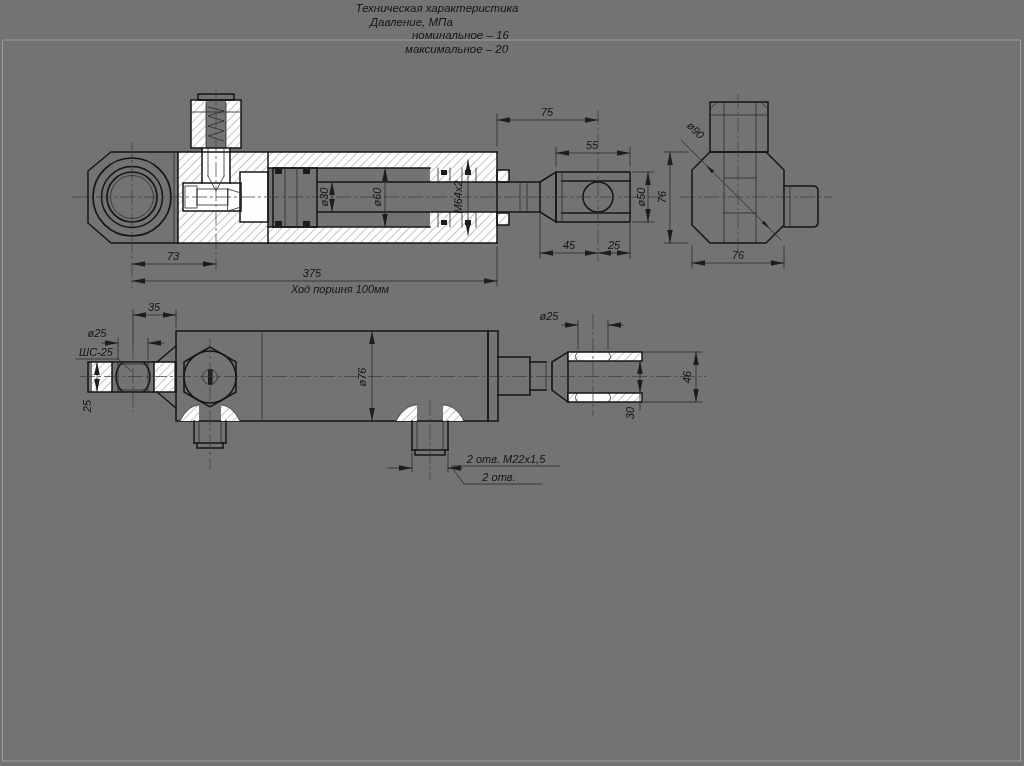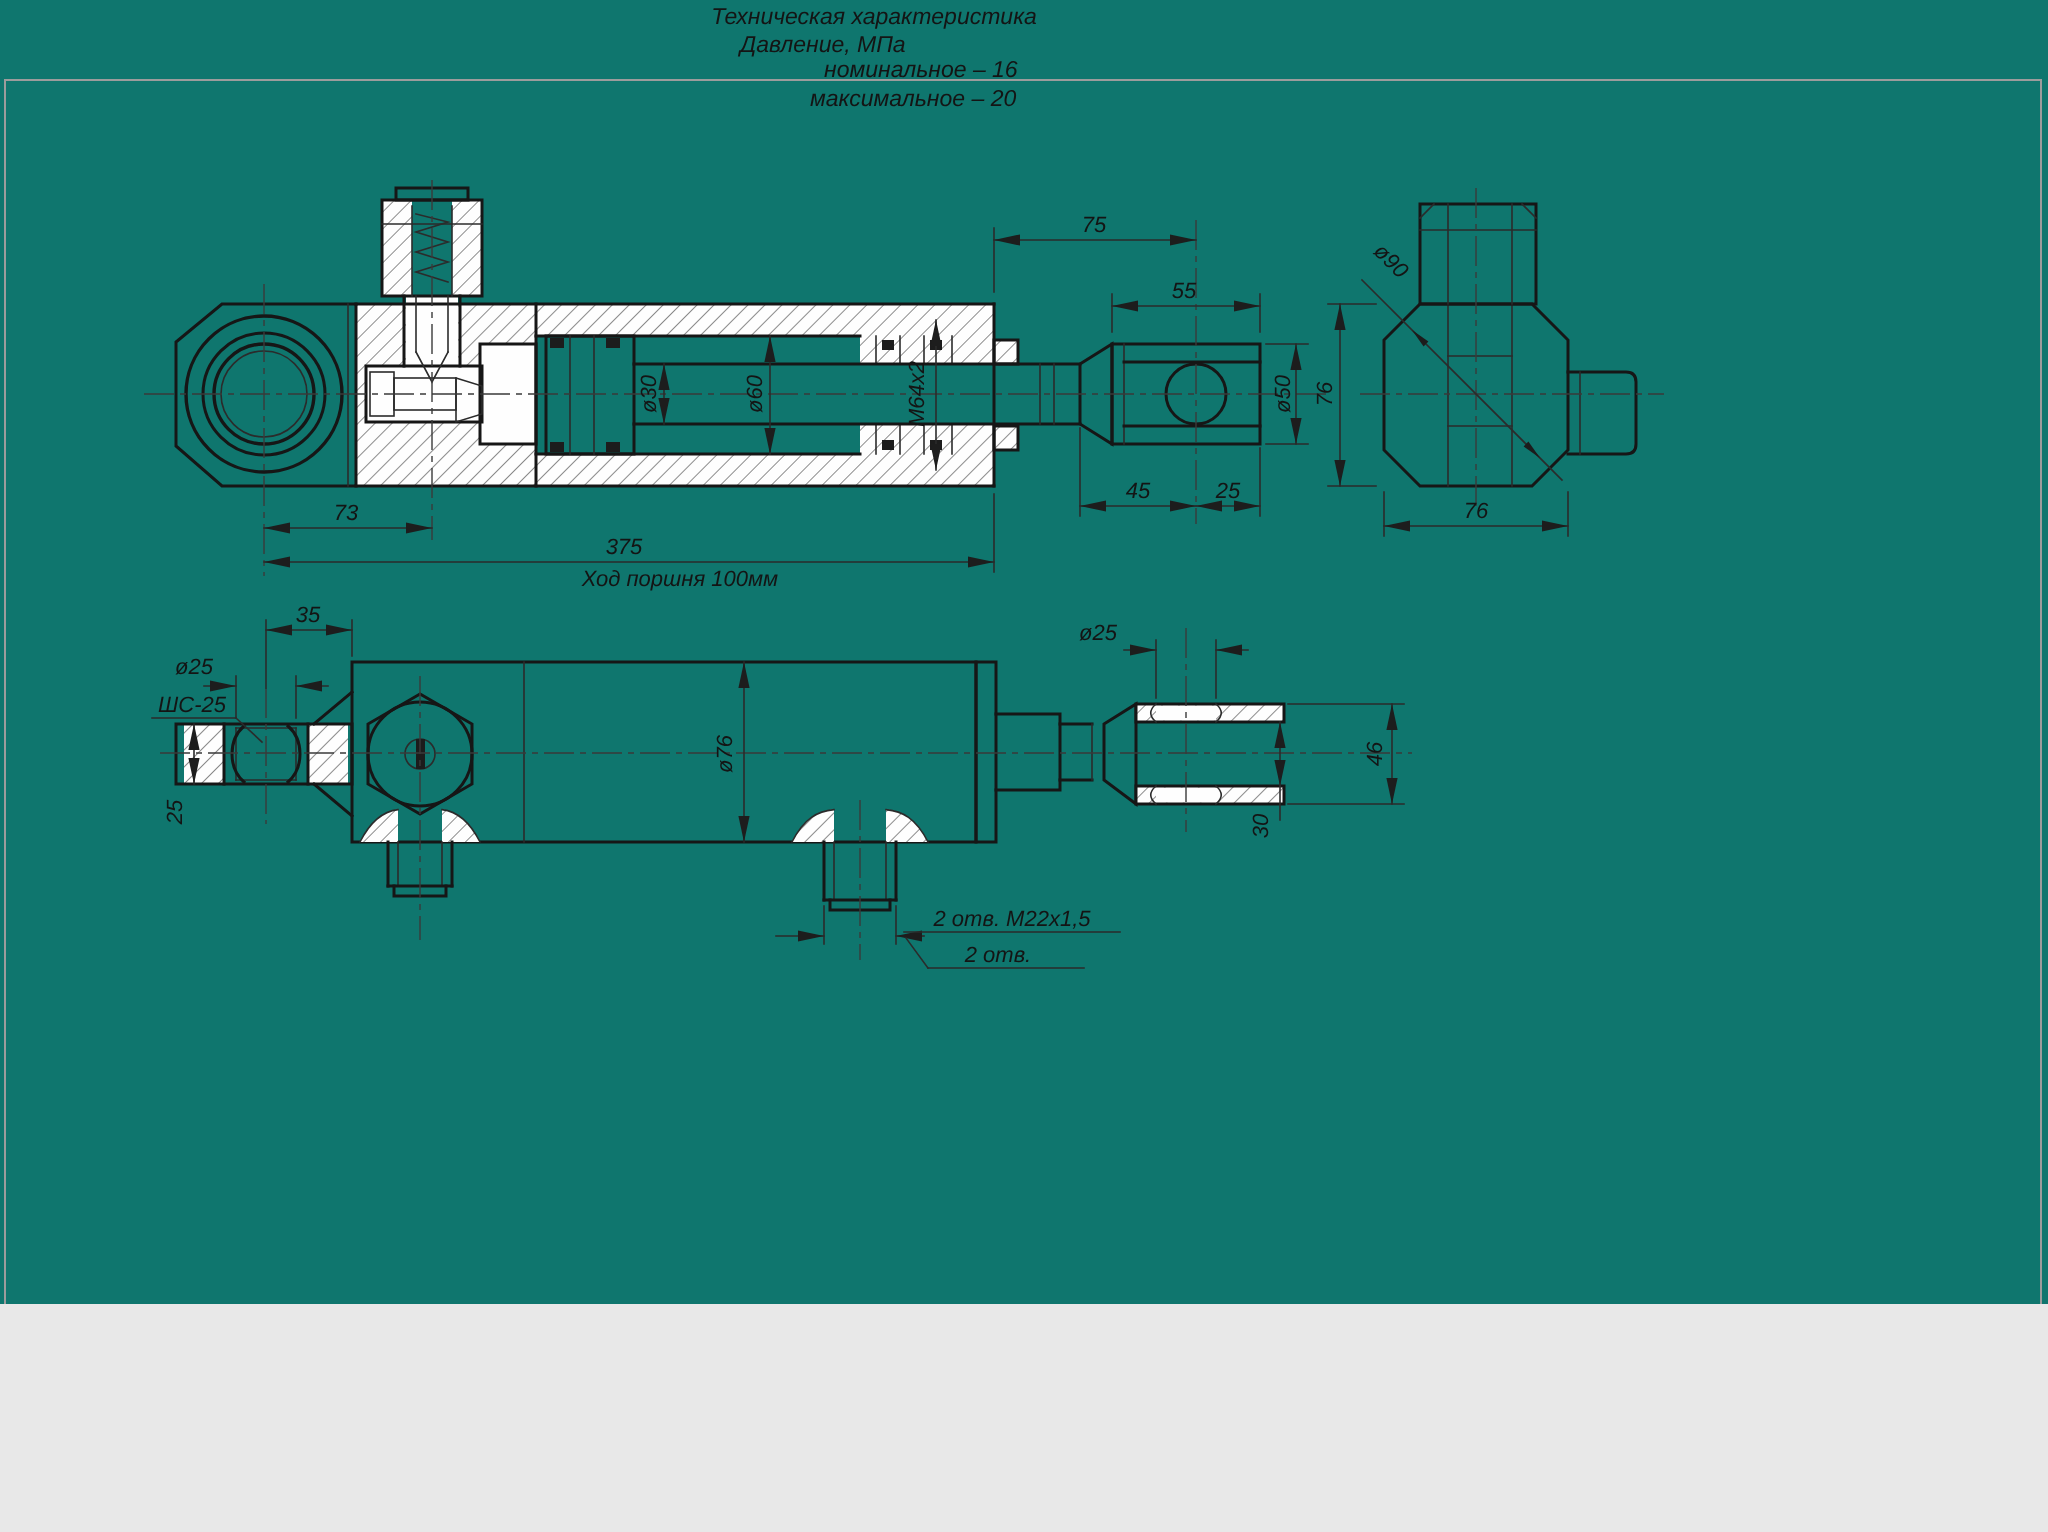--- a/index.html
+++ b/index.html
@@ -1,16 +1,16 @@
 <!DOCTYPE html>
 <html><head>
 <meta charset="utf-8">
 <style>
   html,body{margin:0;padding:0;background:#e8e8e8;}
-  .sheet{position:relative;width:1024px;height:652px;background:#0f766e;overflow:hidden;
+  .sheet{position:relative;width:1024px;height:766px;background:#737373;overflow:hidden;
          font-family:"Liberation Sans",sans-serif;}
   svg{position:absolute;left:0;top:0;}
   .o   {stroke:#161616;stroke-width:1.5;fill:none;stroke-linejoin:miter;stroke-linecap:square;}
   .ob  {stroke:#161616;stroke-width:1.7;fill:none;}
   .t   {stroke:#2b2b2b;stroke-width:.8;fill:none;stroke-linecap:square;}
   .cl  {stroke:#3a3a3a;stroke-width:.7;fill:none;stroke-dasharray:15 3 3 3;}
   .h   {fill:url(#hat);stroke:none;}
   .wh  {fill:#fefefe;stroke:none;}
   .bk  {fill:#1c1c1c;stroke:none;}
   .dim {font:italic 11px "Liberation Sans",sans-serif;fill:#141414;}

